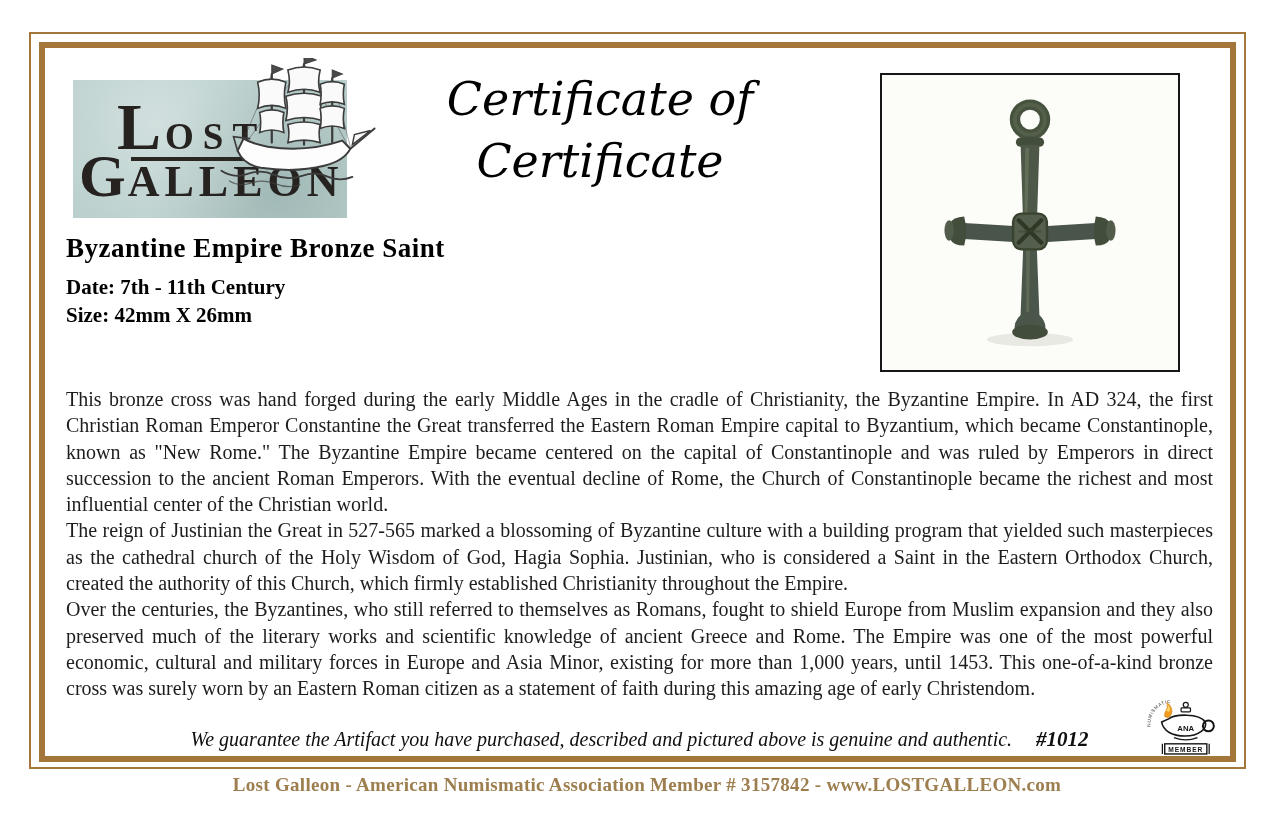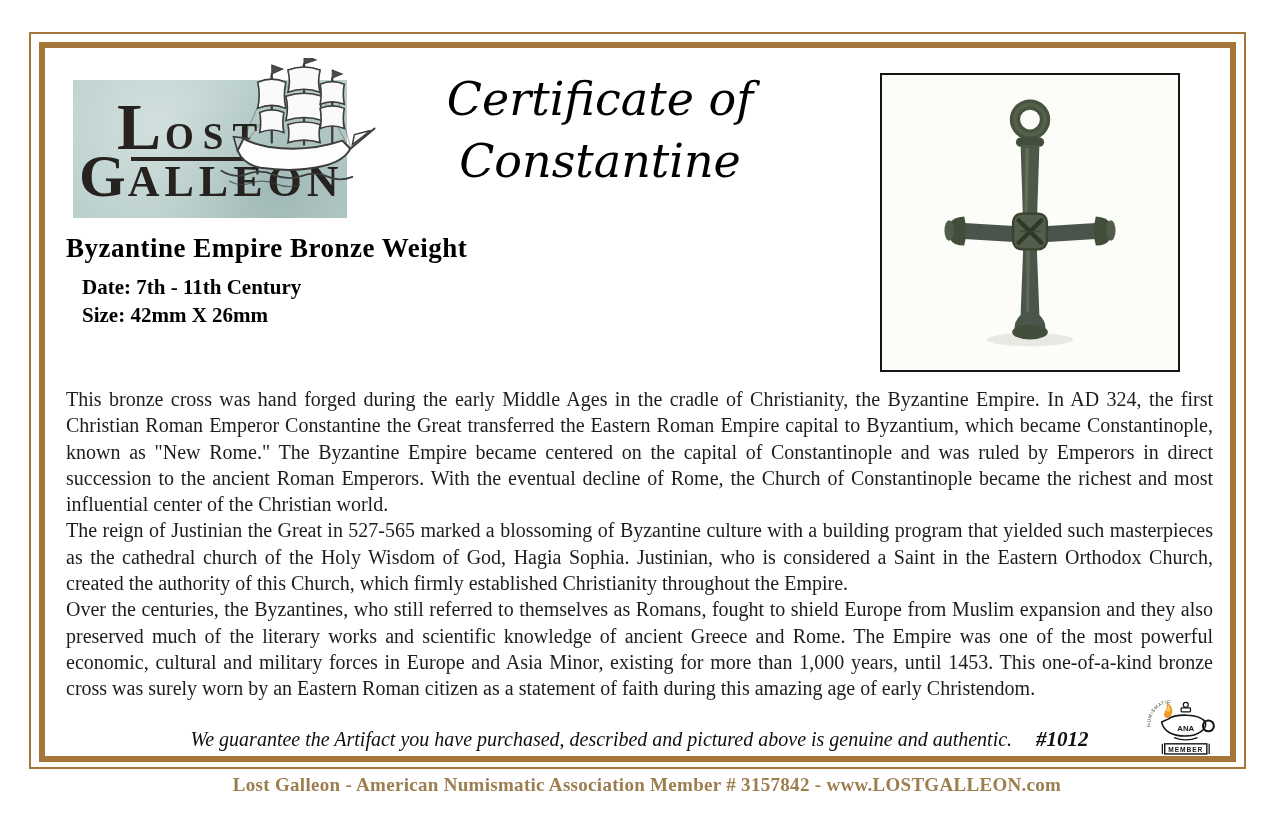--- a/index.html
+++ b/index.html
@@ -43,21 +43,21 @@
   .photo-frame {
     position:absolute; left:880px; top:73px; width:300px; height:299px;
     background:#fcfcf9; border:2px solid #161616;
     display:flex; align-items:center; justify-content:center;
   }
   .cross-svg { width:188px; height:272px; }
 
   
   .details { position:absolute; left:66px; top:233px; color:#000; }
   .details-name { font-size:27px; font-weight:bold; letter-spacing:.5px; margin-bottom:9px; }
-  .details-line { font-size:21px; font-weight:bold; line-height:28px;margin-left:16px; }
+  .details-line { font-size:21px; font-weight:bold; line-height:28px; }
 
   
   .description {
     position:absolute; left:66px; top:386px; width:1147px;
     font-size:20px; line-height:26.3px; color:#1d1d1d;
     text-align:justify; text-justify:inter-word;
   }
   .description p { margin:0; }
 
   
@@ -105,21 +105,21 @@
         <path d="M134,90 L158,70" stroke-width="2"></path>
         <path d="M136,86 L154,72 L138,76 Z" fill="#fafafa" stroke-width="1.4"></path>
         <path d="M6,112 q12,8 26,3 q14,-5 26,1 q14,6 28,1 q14,-5 26,1 q12,5 24,0" stroke-width="1.8"></path>
         <path d="M14,122 q10,6 22,2 q12,-4 24,1 q12,5 24,1" stroke-width="1.2" opacity="0.7"></path>
       </g>
     </svg>
   </div>
 
   <div class="title-block">
     <div>Certificate of</div>
-    <div>Constantine</div>
+    <div>Certificate</div>
   </div>
 
   <div class="photo-frame">
     <svg class="cross-svg" viewBox="0 0 200 280">
       <ellipse cx="100" cy="264" rx="46" ry="7" fill="#e9e9e4"></ellipse>
       <circle cx="100" cy="30" r="16" fill="none" stroke="#47523f" stroke-width="11"></circle>
       <circle cx="100" cy="30" r="16" fill="none" stroke="#5d6a52" stroke-width="4" opacity="0.6"></circle>
       <rect x="85" y="49" width="30" height="10" rx="5" fill="#424d3c"></rect>
       <path d="M90,57 L110,57 L107,150 L93,150 Z" fill="#4d5848"></path>
       <path d="M95,60 L99,60 L97,145 L94,145 Z" fill="#6b785f" opacity="0.7"></path>
@@ -132,21 +132,21 @@
       <path d="M93,160 L107,160 L110,238 Q118,246 116,254 L84,254 Q82,246 90,238 Z" fill="#4b564a"></path>
       <path d="M96,165 L100,165 L99,235 L96,235 Z" fill="#6b785f" opacity="0.6"></path>
       <ellipse cx="100" cy="256" rx="19" ry="8" fill="#424d3c"></ellipse>
       <rect x="82" y="130" width="36" height="38" rx="9" fill="#535e4c" stroke="#39432f" stroke-width="2.5"></rect>
       <path d="M88,137 L112,161 M112,137 L88,161" stroke="#2f3826" stroke-width="4.5" stroke-linecap="round"></path>
       <path d="M88,149 L112,149" stroke="#39432f" stroke-width="2" opacity="0.6"></path>
     </svg>
   </div>
 
   <div class="details">
-    <div class="details-name">Byzantine Empire Bronze Weight</div>
+    <div class="details-name">Byzantine Empire Bronze Saint</div>
     <div class="details-line">Date: 7th - 11th Century</div>
     <div class="details-line">Size: 42mm X 26mm</div>
   </div>
 
   <div class="description">
     <p>This bronze cross was hand forged during the early Middle Ages in the cradle of Christianity, the Byzantine Empire. In AD 324, the first Christian Roman Emperor Constantine the Great transferred the Eastern Roman Empire capital to Byzantium, which became Constantinople, known as "New Rome." The Byzantine Empire became centered on the capital of Constantinople and was ruled by Emperors in direct succession to the ancient Roman Emperors. With the eventual decline of Rome, the Church of Constantinople became the richest and most influential center of the Christian world.</p>
     <p>The reign of Justinian the Great in 527-565 marked a blossoming of Byzantine culture with a building program that yielded such masterpieces as the cathedral church of the Holy Wisdom of God, Hagia Sophia. Justinian, who is considered a Saint in the Eastern Orthodox Church, created the authority of this Church, which firmly established Christianity throughout the Empire.</p>
     <p>Over the centuries, the Byzantines, who still referred to themselves as Romans, fought to shield Europe from Muslim expansion and they also preserved much of the literary works and scientific knowledge of ancient Greece and Rome. The Empire was one of the most powerful economic, cultural and military forces in Europe and Asia Minor, existing for more than 1,000 years, until 1453. This one-of-a-kind bronze cross was surely worn by an Eastern Roman citizen as a statement of faith during this amazing age of early Christendom.</p>
   </div>
 

